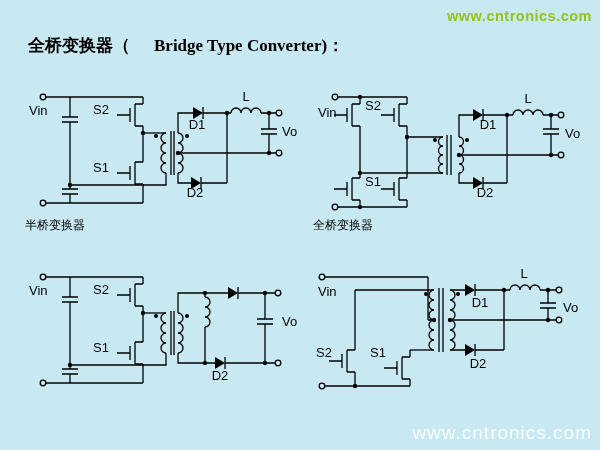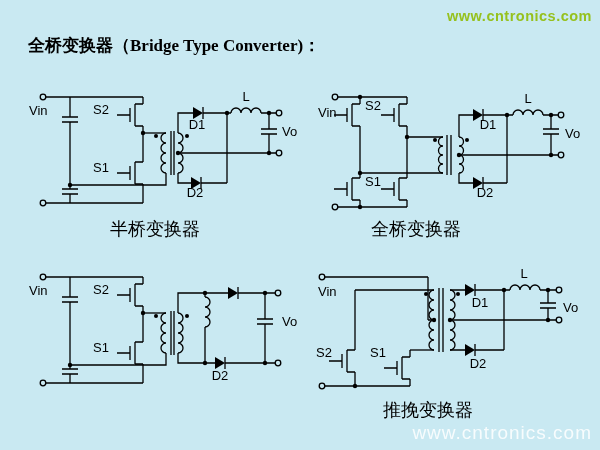--- a/index.html
+++ b/index.html
@@ -6,33 +6,33 @@
   .page{
     position:relative;
     width:600px;height:450px;
     overflow:hidden;
     font-family:"Liberation Sans",sans-serif;
   }
   .title{
     position:absolute;left:28px;top:34px;
     font-size:17px;font-weight:bold;color:#000;
   }
-  .title .en{font-family:"Liberation Serif",serif;}
+  .title .en{font-family:"Liberation Serif",serif;margin-left:24px;}
   .logo{
     position:absolute;top:8px;right:8px;
     font-size:14.5px;font-weight:bold;
     letter-spacing:.5px;
   }
   .watermark{
     position:absolute;bottom:6px;right:8px;
     font-size:19px;letter-spacing:1px;
   }
   .caption{
-    position:absolute;text-align:center;
-    font-size:18px;color:#000;
+    position:absolute;text-align:left;
+    font-size:12px;color:#000;
   }
   svg.circuit{position:absolute;}
   .wire{stroke:#000;stroke-width:1.3;fill:none;}
   .fill{fill:#000;stroke:none;}
   .dot{fill:#000;stroke:none;}
   .term{stroke:#000;stroke-width:1.3;}
   svg text{font-family:"Liberation Sans",sans-serif;font-size:13px;fill:#000;}
 </style>
 </head>
 <body>
@@ -165,21 +165,21 @@
         <circle class="term" cx="246" cy="72" r="2.8" fill="#c9e9f2"></circle>
     </g>
     <text x="3" y="34">Vin</text>
     <text x="58" y="27" text-anchor="middle">S2</text>
     <text x="58" y="103" text-anchor="middle">S1</text>
     <text x="173" y="46" text-anchor="middle">D1</text>
     <text x="170" y="114" text-anchor="middle">D2</text>
     <text x="213" y="20" text-anchor="middle">L</text>
     <text x="250" y="55">Vo</text>
   </svg>
-  <div class="caption" style="left:301px;top:217px;width:230px">全桥变换器</div>
+  <div class="caption" style="left:313px;top:217px;width:230px">全桥变换器</div>
 
   <svg class="circuit" style="left:25px;top:263px" width="290" height="132" viewBox="0 0 290 132">
     <g>
       <path class="wire" d="M18,14 H118"></path>
       <path class="wire" d="M18,120 H118"></path>
       <path class="wire" d="M45,14 V34 M45,39 V106 M45,111 V120"></path>
       <path class="wire" d="M118,50 V72 M118,108 V120"></path>
       <path class="wire" d="M118,50 H141"></path>
       <path class="wire" d="M141,90 V102 H45"></path>
       <path class="wire" d="M153,50 V30 H203 M213,30 H240 M240,30 H253"></path>
@@ -278,16 +278,15 @@
         <circle class="term" cx="249" cy="57" r="2.8" fill="#c9e9f2"></circle>
     </g>
     <text x="8" y="33">Vin</text>
     <text x="14" y="94" text-anchor="middle">S2</text>
     <text x="68" y="94" text-anchor="middle">S1</text>
     <text x="170" y="44" text-anchor="middle">D1</text>
     <text x="168" y="105" text-anchor="middle">D2</text>
     <text x="214" y="15" text-anchor="middle">L</text>
     <text x="253" y="49">Vo</text>
   </svg>
-  <div class="caption" style="left:310px;top:398px;width:236px">推挽变换器</div>
 
   <div class="watermark" style="color: rgba(255, 255, 255, 0.85);">www.cntronics.com</div>
 </div>
 
 </body></html>

